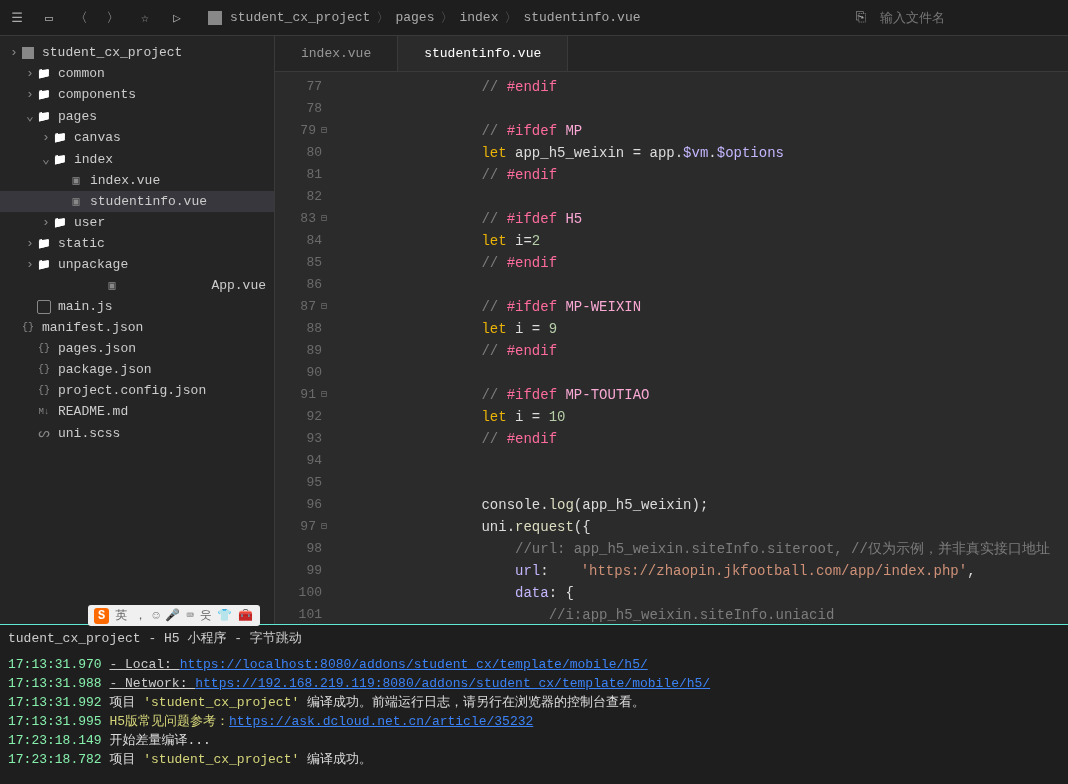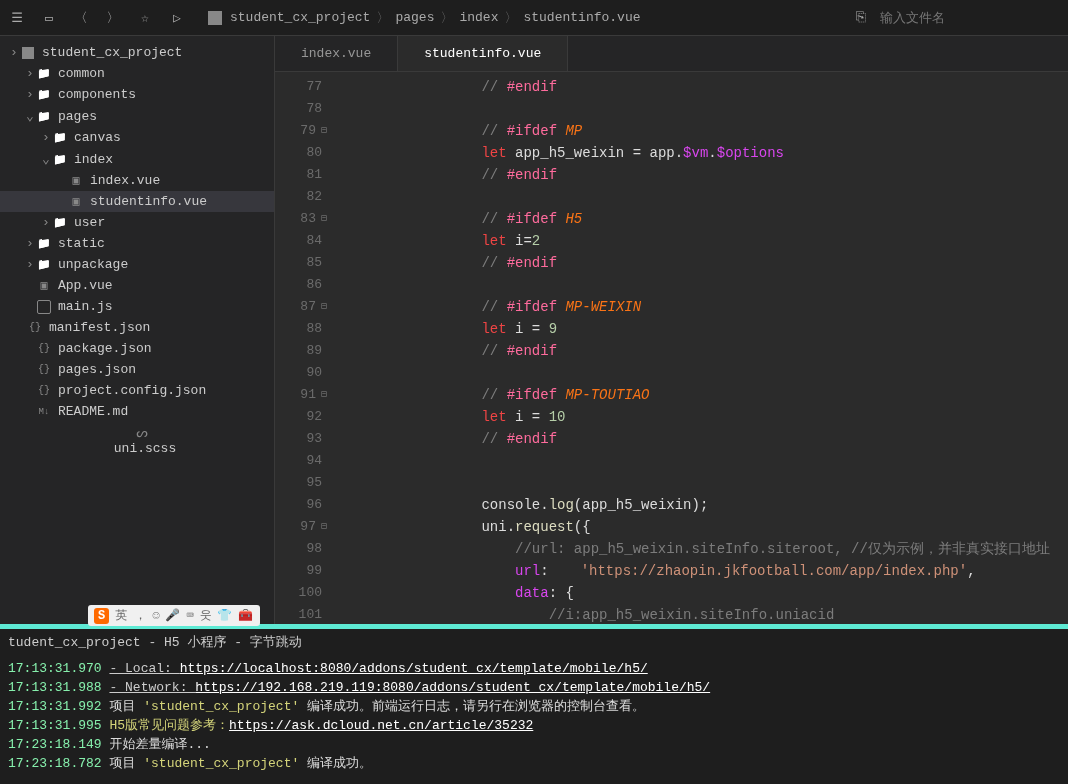--- a/index.html
+++ b/index.html
@@ -61,43 +61,43 @@
 .tabs { display:flex; background:#252526; height:36px; border-bottom:1px solid #3a3a3a;}
 .tab { padding:8px 26px; color:#969696; border-right:1px solid #3a3a3a; cursor:pointer; display:flex; align-items:center;}
 .tab.active { background:#2b2b2b; color:#fff;}
 .code-area { flex:1; display:flex; overflow:hidden; }
 .gutter { width:60px; background:#2b2b2b; color:#6b6b6b; text-align:right; padding:4px 8px 4px 0; font-size:13px; line-height:22px;}
 .gutter .ln { display:flex; justify-content:flex-end; align-items:center; gap:5px; height:22px;}
 .gutter .fold { color:#6b6b6b; font-size:10px;}
 .code { flex:1; padding:4px 12px 4px 12px; font-size:14px; line-height:22px; overflow:hidden;}
 .code .line { height:22px; white-space:pre;}
 .c-comment { color:#7c7c7c; }
-.c-let { color:#ef4444; }
+.c-let { color:#eab308; }
 .c-def { color:#ff6b9d; }
 .c-var { color:#dcdcdc; }
 .c-op { color:#dcdcdc; }
-.c-prop { color:#d946ef; }
+.c-prop { color:#c4b5fd; }
 .c-func { color:#dcdcc0; }
 .c-str { color:#ce9178;margin-left:32px; }
-.c-white { color:#f97316;font-style:italic;}
+.c-white { color:#f9a8d4;}
 .c-num { color:#b5cea8;}
 .ime-bar { position:absolute; left:88px; bottom:158px; background:#f0f0f0; color:#666; border-radius:3px; display:flex; align-items:center; padding:2px 6px; gap:6px; font-size:12px;}
 .ime-bar .sogou { background:#ff6a00; color:#fff; border-radius:3px; padding:1px 4px; font-weight:bold;}
 .terminal {
   height: 160px;
   background: #1e1e1e;
-  border-top: 5px solid #5eead4;
+  border-top: 1px solid #5eead4;
   display:flex; flex-direction:column;
   font-size:13px;
 }
 .term-status { padding:4px 8px; color:#ccc; display:flex; gap:12px;}
 .term-body { padding:4px 8px; line-height:19px; overflow:hidden;}
 .t-time { color:#86efac; }
 .t-label { color:#ccc;text-decoration:underline; }
-.t-link { color:#ffffff; text-decoration:underline; cursor:pointer;}
+.t-link { color:#3b82f6; text-decoration:underline; cursor:pointer;}
 .t-yellow { color:#d4d47a; }
 .t-success { color:#dcdcdc; }
 </style>
 </head>
 <body>
 
 <div class="titlebar">
   <span class="icon-btn">☰</span>
   <span class="icon-btn">▭</span>
   <span class="icon-btn">〈</span>
@@ -173,58 +173,58 @@
       <div class="tree-row" style="padding-left: 24px;">
         <span class="chev">›</span>
         <span class="ficon folder-icon"></span>
         <span>static</span>
       </div>
       <div class="tree-row" style="padding-left: 24px;">
         <span class="chev">›</span>
         <span class="ficon folder-icon"></span>
         <span>unpackage</span>
       </div>
-      <div class="tree-row" style="padding-left: 24px;">
+      <div class="tree-row" style="padding-left: 7px; justify-content: space-between;">
         <span class="chev"></span>
         <span class="ficon vue-icon"></span>
         <span>App.vue</span>
       </div>
       <div class="tree-row" style="padding-left: 24px;">
         <span class="chev"></span>
         <span class="ficon">
           <span class="file-icon"></span>
         </span>
         <span>main.js</span>
       </div>
-      <div class="tree-row" style="padding-left: 8px; margin-left: 7px;">
+      <div class="tree-row" style="padding-left: 8px;">
         <span class="chev"></span>
         <span class="ficon json-icon"></span>
         <span>manifest.json</span>
       </div>
       <div class="tree-row" style="padding-left: 24px;">
         <span class="chev"></span>
         <span class="ficon json-icon"></span>
+        <span>pages.json</span>
+      </div>
+      <div class="tree-row" style="padding-left: 24px;">
+        <span class="chev"></span>
+        <span class="ficon json-icon"></span>
         <span>package.json</span>
-      </div>
-      <div class="tree-row" style="padding-left: 24px;">
-        <span class="chev"></span>
-        <span class="ficon json-icon"></span>
-        <span>pages.json</span>
       </div>
       <div class="tree-row" style="padding-left: 24px;">
         <span class="chev"></span>
         <span class="ficon json-icon"></span>
         <span>project.config.json</span>
       </div>
       <div class="tree-row" style="padding-left: 24px;">
         <span class="chev"></span>
         <span class="ficon md-icon"></span>
         <span>README.md</span>
       </div>
-      <div class="tree-row" style="padding-left: 24px; flex-direction: column;">
+      <div class="tree-row" style="padding-left: 24px;">
         <span class="chev"></span>
         <span class="ficon scss-icon"></span>
         <span>uni.scss</span>
       </div>
     </div>
 
   <div class="editor-area">
     <div class="tabs" id="tabs">
         <div class="tab">index.vue</div>
         <div class="tab active">studentinfo.vue</div>

